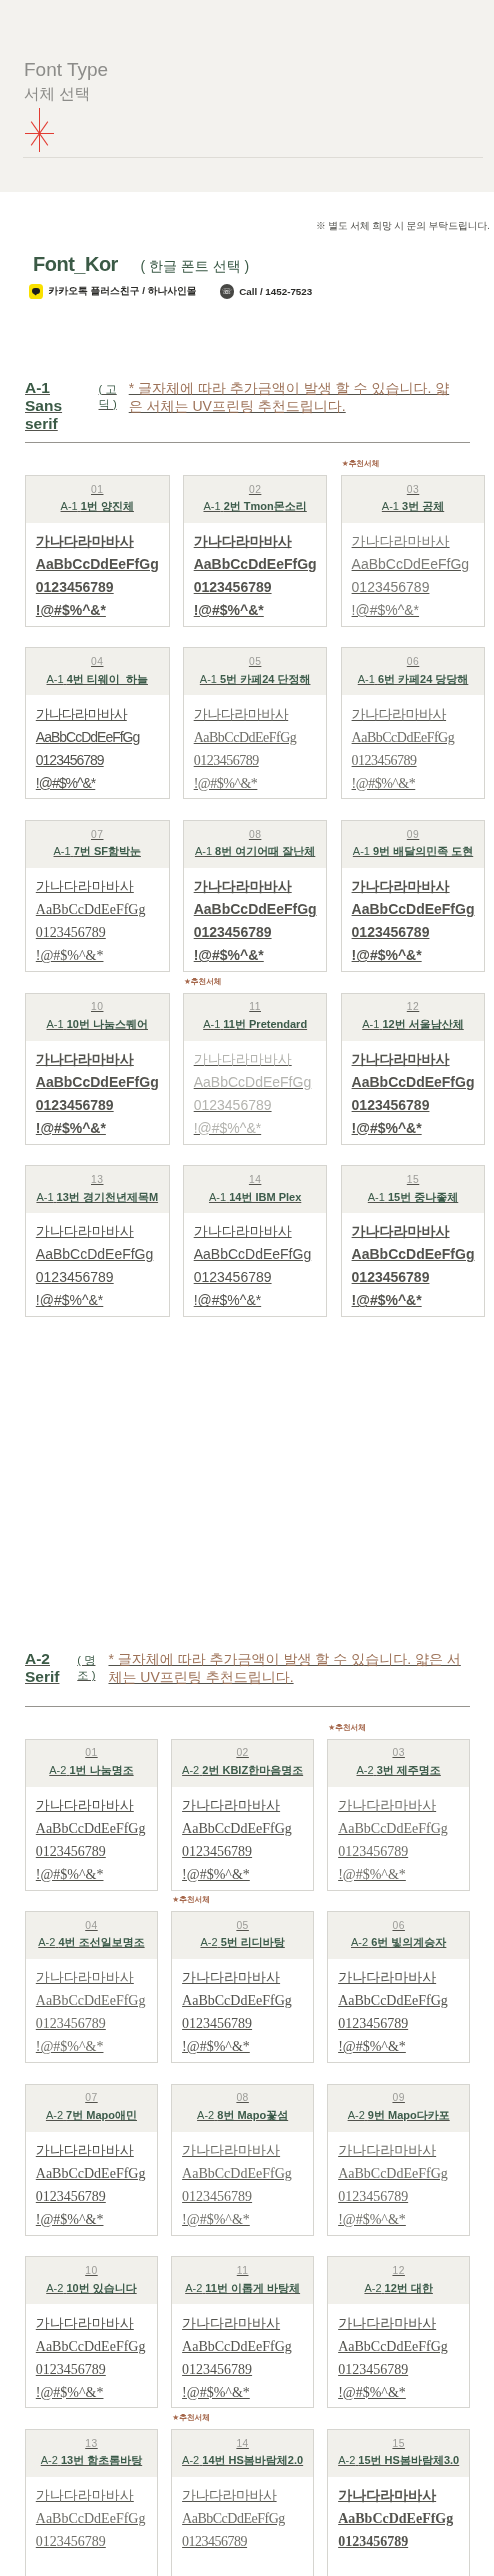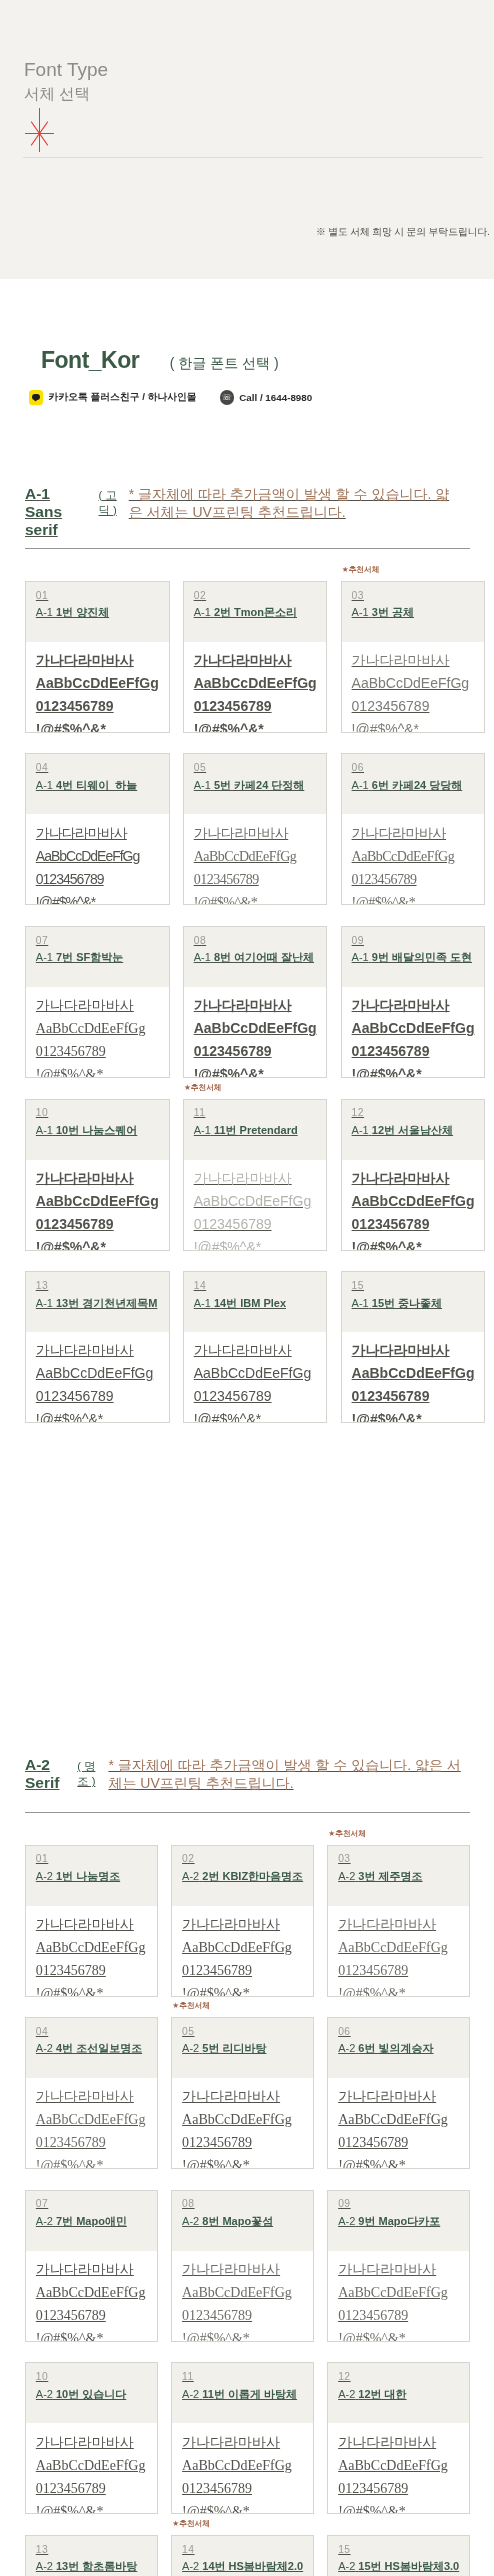--- a/index.html
+++ b/index.html
@@ -1,38 +1,38 @@
 <!DOCTYPE html>
 <html style="font-size:8.2px"><head>
 <meta charset="utf-8">
 <style>
   html,body{margin:0;padding:0;background:#ffffff;}
   body{font-family:"Liberation Sans","DejaVu Sans",sans-serif;color:#52524c;}
   .page{width:495px;min-height:3934px;margin:0 auto;background:#ffffff;position:relative;box-sizing:border-box;padding-bottom:106px;}
 
   
-  .hero{background:#f3f2ee;height:279px;position:relative;box-sizing:border-box;}
+  .hero{background:#f3f2ee;height:192px;position:relative;box-sizing:border-box;}
   .hero h1{position:absolute;top:60px;left:24px;margin:0;font-size:19px;line-height:1;font-weight:400;color:#8c8c89;letter-spacing:0;}
-  .hero h2{position:absolute;top:86px;left:24px;margin:0;font-size:15.5px;line-height:1;font-weight:400;color:#8c8c89;font-family:Liberation Serif, serif;}
+  .hero h2{position:absolute;top:86px;left:24px;margin:0;font-size:15.5px;line-height:1;font-weight:400;color:#8c8c89;}
   .asterisk{position:absolute;top:108px;left:25px;width:29px;height:44px;}
   .asterisk i{position:absolute;background:#e23c32;display:block;}
   .asterisk .v{left:14px;top:0;width:1px;height:44px;}
   .asterisk .h{left:0;top:25px;width:29px;height:1px;}
   .asterisk .d1{left:0;top:25px;width:29px;height:1px;transform:rotate(55deg);}
   .asterisk .d2{left:0;top:25px;width:29px;height:1px;transform:rotate(-55deg);}
   .hero-divider{position:absolute;top:157px;left:23px;right:12.4px;height:0.5px;background:#dedcd6;}
   .hero .desc{position:absolute;left:24px;top:166px;margin:0;font-family:"Liberation Serif","DejaVu Serif",serif;font-size:8.8px;line-height:17px;color:#6e6e69;}
   .hero .desc .hl{color:#2e5b3e;font-weight:700;}
   .hero .desc .dim{color:#98978f;}
-  .side-note{position:absolute;right:5.2px;top:226px;margin:0;font-family:"Liberation Serif","DejaVu Serif",serif;font-size:9.8px;color:#4e4e49;}
+  .side-note{position:absolute;right:5.2px;top:220px;margin:0;font-family:"Liberation Serif","DejaVu Serif",serif;font-size:9.8px;color:#4e4e49;}
 
   
   .fontkor{padding:58px 0 0 29px;}
   .fk-title-row{display:flex;align-items:baseline;}
-  .fk-title-row h2{margin:12px;font-size:23px;line-height:1;font-weight:600;color:#3b5a46;letter-spacing:-0.5px;}
+  .fk-title-row h2{margin:4px;font-size:20px;line-height:1;font-weight:600;color:#3b5a46;letter-spacing:-0.5px;}
   .fk-sub{margin-left:18.5px;font-size:14px;font-weight:500;color:#3b5a46;}
   .fk-note{margin:24px 0 0 0;font-size:8.8px;color:#8f8f8a;}
   .contact-row{margin-top:6.2px;display:flex;align-items:flex-start;gap:23px;}
   .contact{display:flex;align-items:center;gap:5.2px;cursor:pointer;}
   .contact-label{font-size:9.8px;font-weight:700;color:#2b2b28;}
   .kakao-icon{width:14.4px;height:14.4px;border-radius:3.6px;background:#fae100;position:relative;display:inline-block;}
   .kbubble{position:absolute;left:3.1px;top:3.6px;width:8.2px;height:6.2px;border-radius:4.1px;background:#1d1d1b;}
   .kbubble::after{content:"";position:absolute;left:1.5px;bottom:-1.5px;width:3.1px;height:3.1px;background:#1d1d1b;transform:rotate(35deg);}
   .call-icon{width:14.4px;height:14.4px;border-radius:50%;background:#474744;display:inline-flex;align-items:center;justify-content:center;}
   .call-icon::before{content:"☏";color:#ffffff;font-size:8.2px;line-height:1;font-family:"DejaVu Sans",sans-serif;}
@@ -46,21 +46,21 @@
   .sec-sub{font-size:11.3px;font-weight:400;color:#3b5a46;margin-left:13.4px;}
   .sec-note{margin:9px;font-size:14px;color:#9d7258;}
   .font-section hr{border:none;border-top:0.5px solid#96948f;margin:9.3px 0 0 0;}
   .grid{padding-top:32px;display:grid;grid-template-columns:repeat(3,1fr);column-gap:13.4px;row-gap:20.6px;}
   .font-section{margin-bottom:325px;text-decoration:underline;}
 
   
   .card-wrap{position:relative;}
   .rec-star{position:absolute;top:-16px;left:1px;font-size:7.7px;font-weight:700;color:#a5674b;}
   .card{border:0.5px solid #d6d5d0;height:152px;box-sizing:border-box;background:#ffffff;overflow:hidden;}
-  .card-head{background:#f1f0eb;height:60px;box-sizing:border-box;padding:7.7px 9.8px;}
+  .card-head{background:#f1f0eb;height:47px;box-sizing:border-box;padding:7.7px 9.8px;text-align:center;}
   .card-num{font-size:10.3px;font-weight:300;color:#9b9b97;letter-spacing:0.5px;}
   .card-name{margin-top:4.6px;font-size:11px;color:#3c5b4a;white-space:nowrap;}
   .card-name strong{font-weight:700;}
   .card-body{padding:7.2px 9.8px;font-size:14px;line-height:23px;color:#53534e;white-space:nowrap;}
 
   
   .style-sans{font-weight:400;}
   .style-sans-semibold{font-weight:600;}
   .style-sans-bold{font-weight:700;}
   .style-sans-light{font-weight:300;color:#7c7c77;}
@@ -96,21 +96,21 @@
     </div>
     <div class="contact-row">
       <div class="contact">
         <span class="kakao-icon">
             <span class="kbubble"></span>
           </span>
         <span class="contact-label">카카오톡 플러스친구 / 하나사인몰</span>
       </div>
       <div class="contact">
         <span class="call-icon"></span>
-        <span class="contact-label">Call / 1644-8980</span>
+        <span class="contact-label">Call / 1452-7523</span>
       </div>
     </div>
   </div>
 
   <section class="font-section first">
     <div class="sec-head">
       <div class="sec-title-wrap">
         <span class="sec-title">A-1 Sans serif</span>
         <span class="sec-sub">( 고딕 )</span>
       </div>

